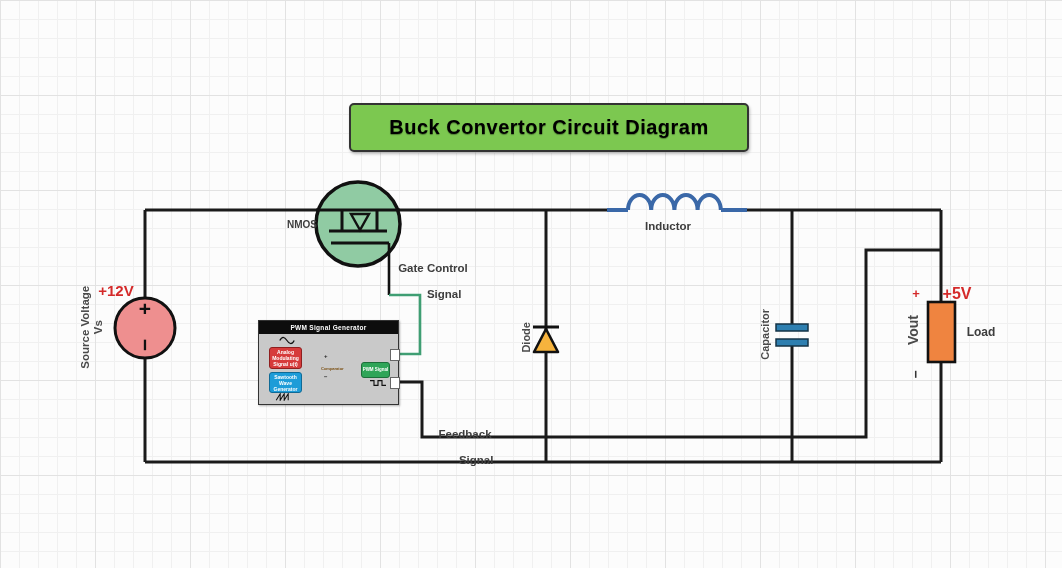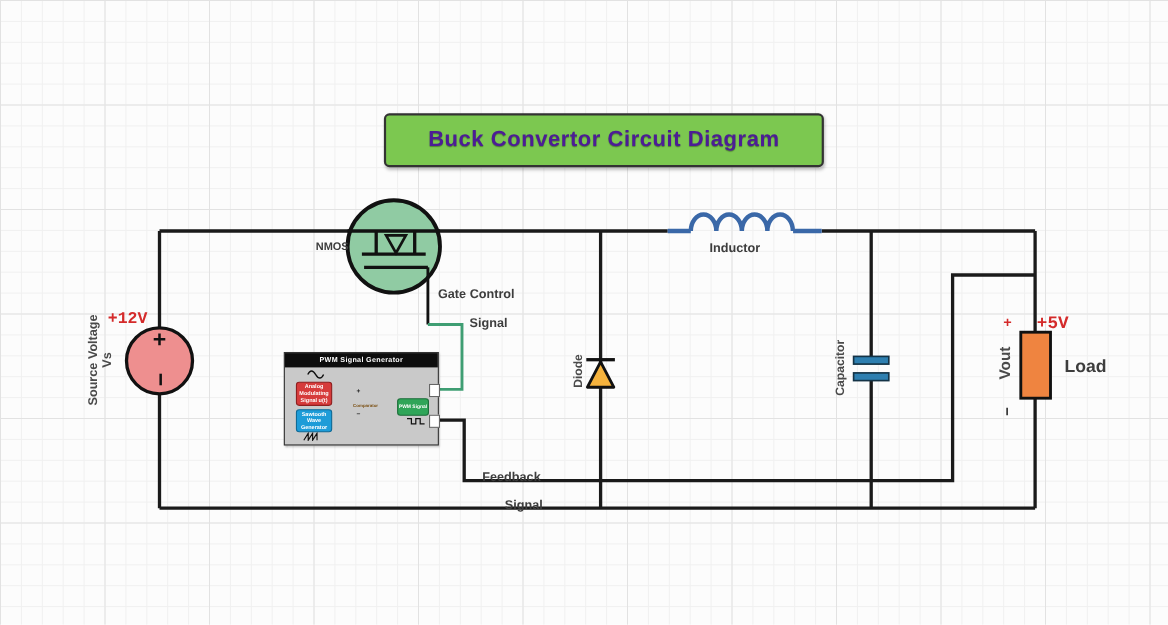--- a/index.html
+++ b/index.html
@@ -7,27 +7,27 @@
     background-color:#fcfcfc;
     background-image:
       linear-gradient(#e2e2e2 1px,transparent 1px),
       linear-gradient(90deg,#e2e2e2 1px,transparent 1px),
       linear-gradient(#f0f0f0 1px,transparent 1px),
       linear-gradient(90deg,#f0f0f0 1px,transparent 1px);
     background-size:95px 95px,95px 95px,19px 19px,19px 19px;}
   .abs{position:absolute;}
   svg.wires{position:absolute;left:0;top:0;}
   .lbl{position:absolute;font-weight:bold;color:#3d3d3d;text-align:center;white-space:pre;}
-  .red{color:#d42a2a;font-family:Liberation Mono, monospace;}
+  .red{color:#d42a2a;}
   .vlabel{position:absolute;font-weight:bold;color:#4a4a4a;text-align:center;
     transform:rotate(-90deg);white-space:nowrap;line-height:1.15;}
   .banner{position:absolute;left:349px;top:103px;width:396px;height:45px;
     background:#7cc850;border:2px solid #333;border-radius:5px;
     box-shadow:1px 2px 3px rgba(0,0,0,.25);display:flex;align-items:center;justify-content:center;}
-  .banner .t{color:#4c1d95;font-size:20px;font-weight:bold;text-shadow:0 1px 1px rgba(0,0,0,.35);letter-spacing:.5px;}
+  .banner .t{color:#000000;font-size:20px;font-weight:bold;text-shadow:0 1px 1px rgba(0,0,0,.35);letter-spacing:.5px;}
   .pwm{position:absolute;left:258px;top:320px;width:139px;height:83px;
     background:#c9c9c9;border:1px solid #333;box-shadow:1px 1px 2px rgba(0,0,0,.3);}
   .pwm .hdr{position:absolute;left:0;top:0;width:100%;height:13px;background:#0d0d0d;
     color:#fff;font-size:6.5px;font-weight:bold;line-height:13px;text-align:center;letter-spacing:.3px;}
   .pblock{position:absolute;border-radius:3px;color:#fff;font-weight:bold;
     display:flex;flex-direction:column;align-items:center;justify-content:center;
     font-size:5px;line-height:1.2;text-align:center;}
   .pb-red{left:10px;top:26px;width:31px;height:20px;background:#d63b3b;border:1px solid #8f1f1f;}
   .pb-blue{left:10px;top:51px;width:31px;height:19px;background:#1d9cd8;border:1px solid #0f6a96;}
   .pb-green{left:102px;top:41px;width:27px;height:14px;background:#2fa558;border:1px solid #1d6e3a;font-size:4.5px;}
@@ -124,15 +124,15 @@
        <span>Signal</span></div>
 
   <div class="vlabel" style="left:496px;top:331px;width:60px;font-size:11px;">Diode</div>
   <div class="lbl abs" style="left:618px;top:220px;width:100px;font-size:11.5px;">Inductor</div>
   <div class="vlabel" style="left:730px;top:328px;width:70px;font-size:11px;">Capacitor</div>
 
   <div class="lbl red abs" style="left:905px;top:286px;width:22px;font-size:13px;">+</div>
   <div class="lbl red abs" style="left:935px;top:285px;width:44px;font-size:16px;">+5V</div>
   <div class="vlabel" style="left:883px;top:322px;width:60px;font-size:14px;">Vout</div>
   <div class="lbl abs" style="left:905px;top:366px;width:22px;font-size:14px;color:#333;transform:rotate(90deg);">−</div>
-  <div class="lbl abs" style="left:956px;top:325px;width:50px;font-size:16px;text-align:right;">Load</div>
+  <div class="lbl abs" style="left:956px;top:325px;width:50px;font-size:12px;">Load</div>
 
 </div>
 
 </body></html>

